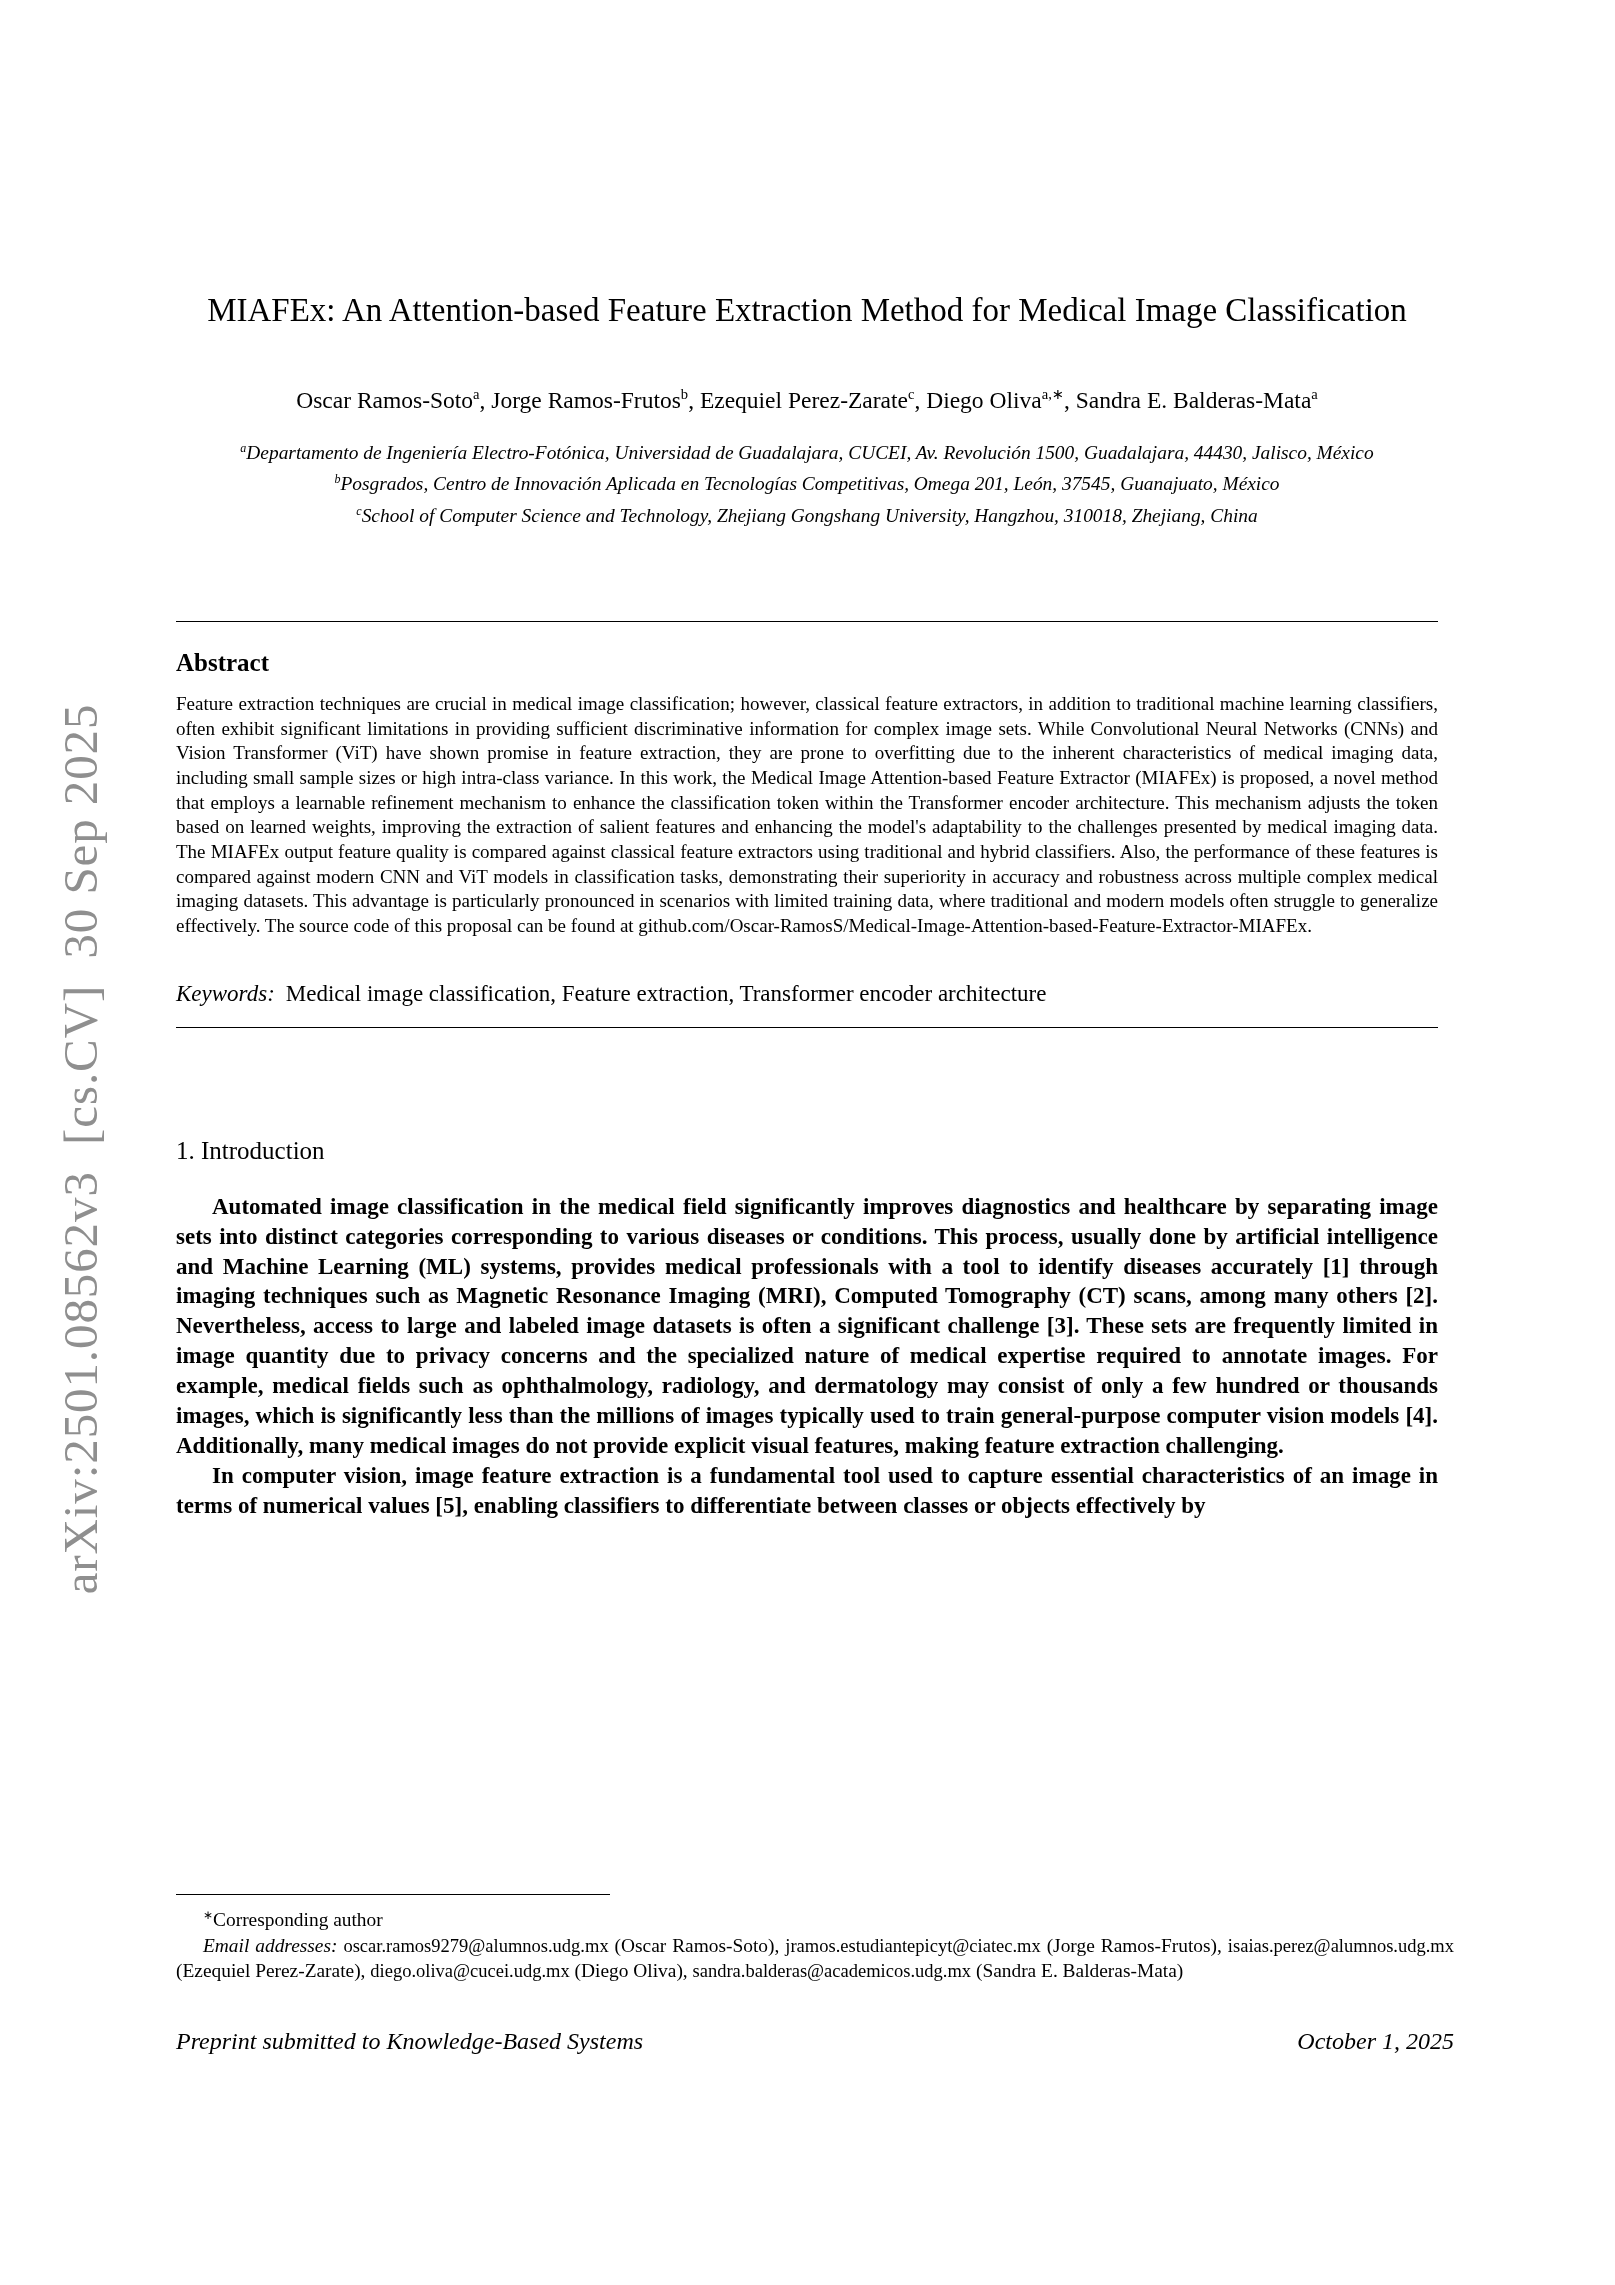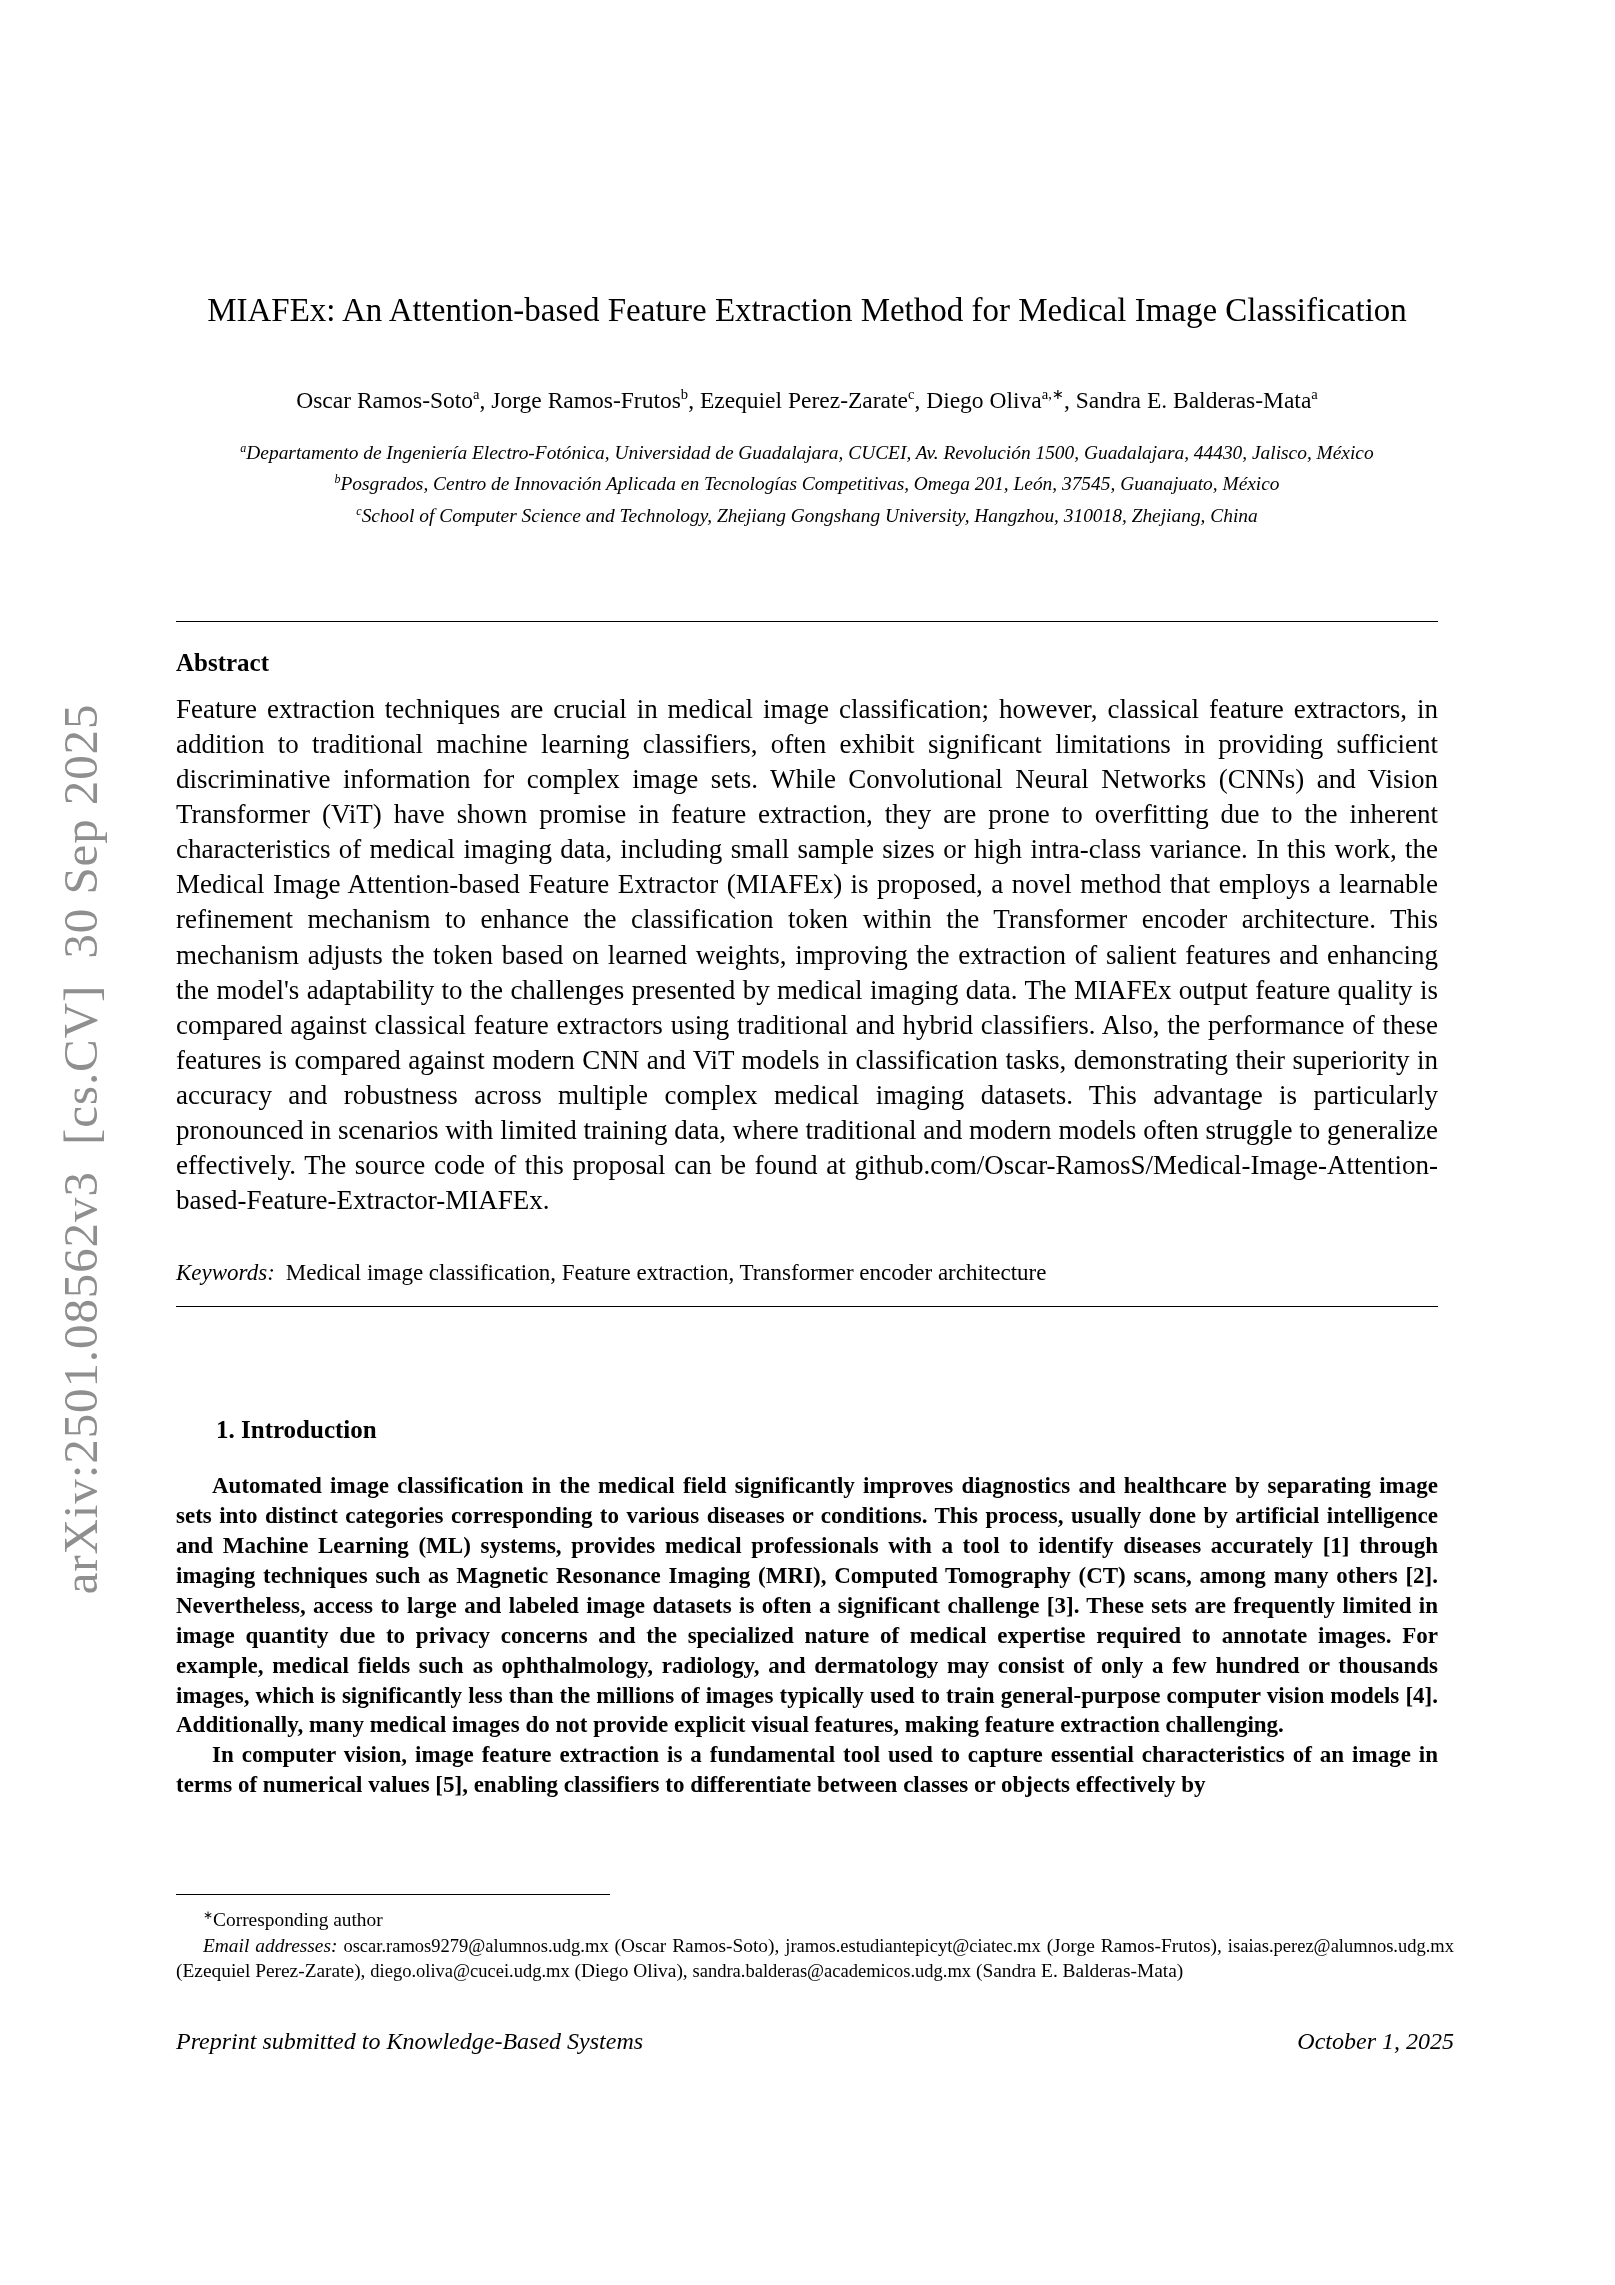--- a/index.html
+++ b/index.html
@@ -51,37 +51,36 @@
   }
   .rule { border-top: 1.8px solid #000; height: 0; }
   .rule-abstract { margin-top: 90px; }
   .abstract-heading {
     margin-top: 27px;
     font-size: 25px;
     font-weight: bold;
   }
   .abstract-text {
     margin-top: 14.5px;
-    font-size: 27px;
+    font-size: 19px;
     line-height: 1.3;
     text-align: justify;
     margin-bottom: 0;
   }
   .keywords {
     margin-top: 42px;
     font-size: 23px;
     margin-bottom: 0;
   }
   .kw-label { font-style: italic; margin-right: 11px; }
   .rule-2 { margin-top: 20px; }
   .section-heading {
     margin-top: 109px;
     font-size: 25px;
-    font-weight: bold;
-    margin-left: 40px;
+    font-weight: normal;
   }
   .body-para {
     font-size: 23px;
     line-height: 1.3;
     text-align: justify;
     text-indent: 36px;
     margin: 0;
     font-weight: bold;
   }
   .body-para.first { margin-top: 27px; }

